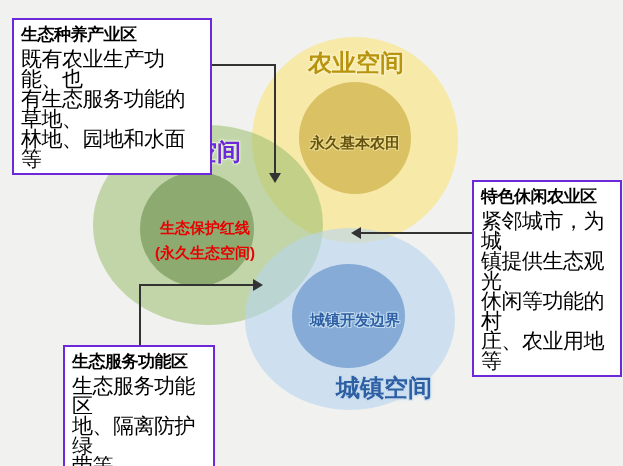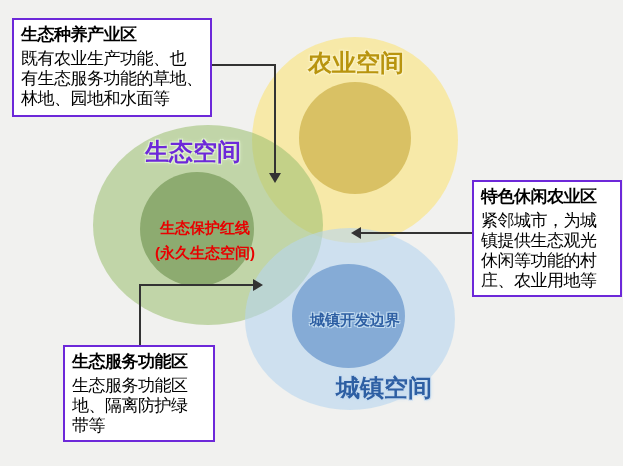--- a/index.html
+++ b/index.html
@@ -48,38 +48,39 @@
   .arrow-down {left:269px;top:173px;border-left:6px solid transparent;border-right:6px solid transparent;border-top:10px solid #333;}
   .arrow-left {left:351px;top:227px;border-top:6px solid transparent;border-bottom:6px solid transparent;border-right:10px solid #333;}
   .arrow-right{left:253px;top:279px;border-top:6px solid transparent;border-bottom:6px solid transparent;border-left:10px solid #333;}
   
   .callout{
     position:absolute;z-index:7;box-sizing:border-box;
     background:#fff;border:2px solid #6d28d9;
     padding:4px 7px;color:#000;
   }
   .callout .title{font-size:17px;font-weight:bold;letter-spacing:-0.5px;line-height:21px;margin-bottom:4px;}
-  .callout .body{font-size:17px;letter-spacing:-0.5px;line-height:20px;white-space:pre-line;}
+  .callout .body{font-size:21px;letter-spacing:-0.5px;line-height:20px;white-space:pre-line;}
   .box-eco-farming{left:12px;top:18px;width:200px;min-height:99px;}
   .box-leisure    {left:472px;top:180px;width:150px;min-height:108px;}
   .box-eco-service{left:63px;top:345px;width:152px;min-height:91px;}
 </style>
 </head>
 <body>
 
 <div id="canvas">
 
   <div class="circle c-agri-outer"></div>
   <div class="circle c-eco-outer"></div>
   <div class="circle c-urban-outer"></div>
   <div class="circle c-agri-inner"></div>
   <div class="circle c-eco-inner"></div>
   <div class="circle c-urban-inner"></div>
 
   <div class="lbl lbl-agri">农业空间</div>
+  <div class="lbl lbl-agri-inner">永久基本农田</div>
   <div class="lbl lbl-eco">生态空间</div>
   <div class="lbl lbl-eco-inner">生态保护红线
 (永久生态空间)</div>
   <div class="lbl lbl-urban-inner">城镇开发边界</div>
   <div class="lbl lbl-urban">城镇空间</div>
 
   <div class="seg seg-c1a"></div>
   <div class="seg seg-c1b"></div>
   <div class="arrow arrow-down"></div>
   <div class="seg seg-c2a"></div>

